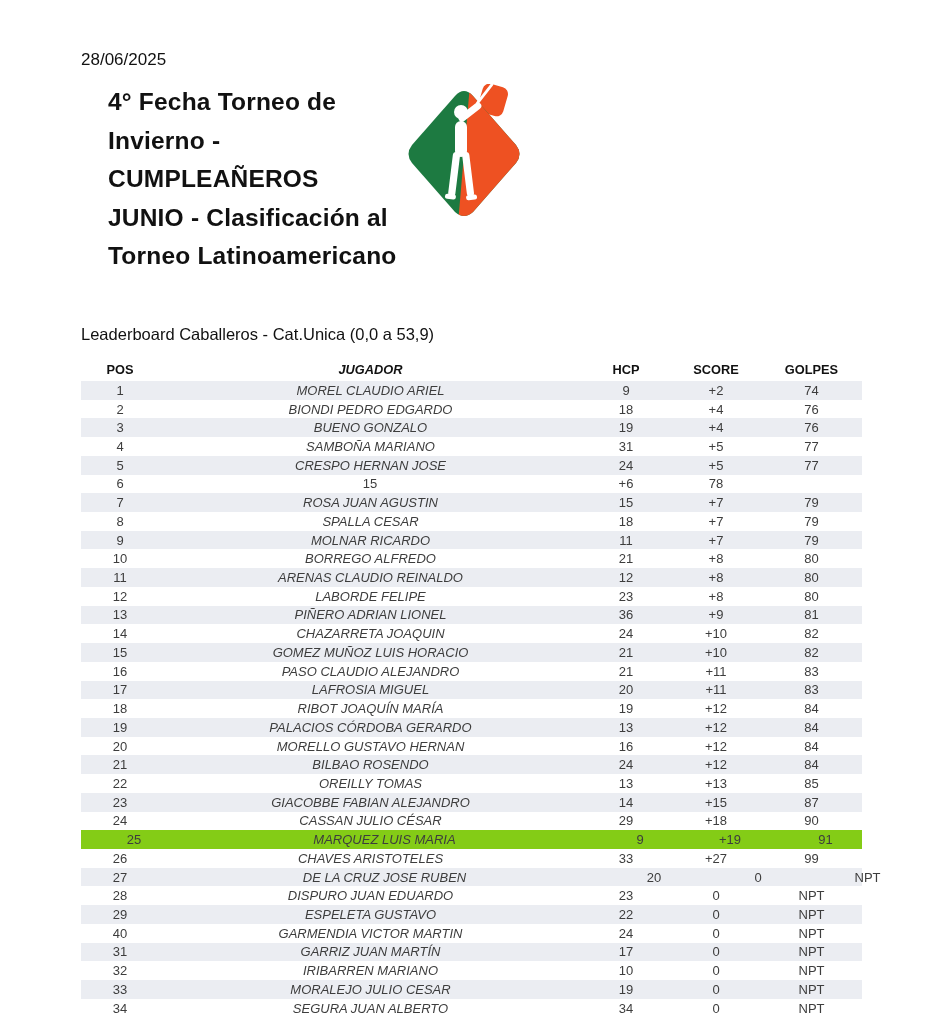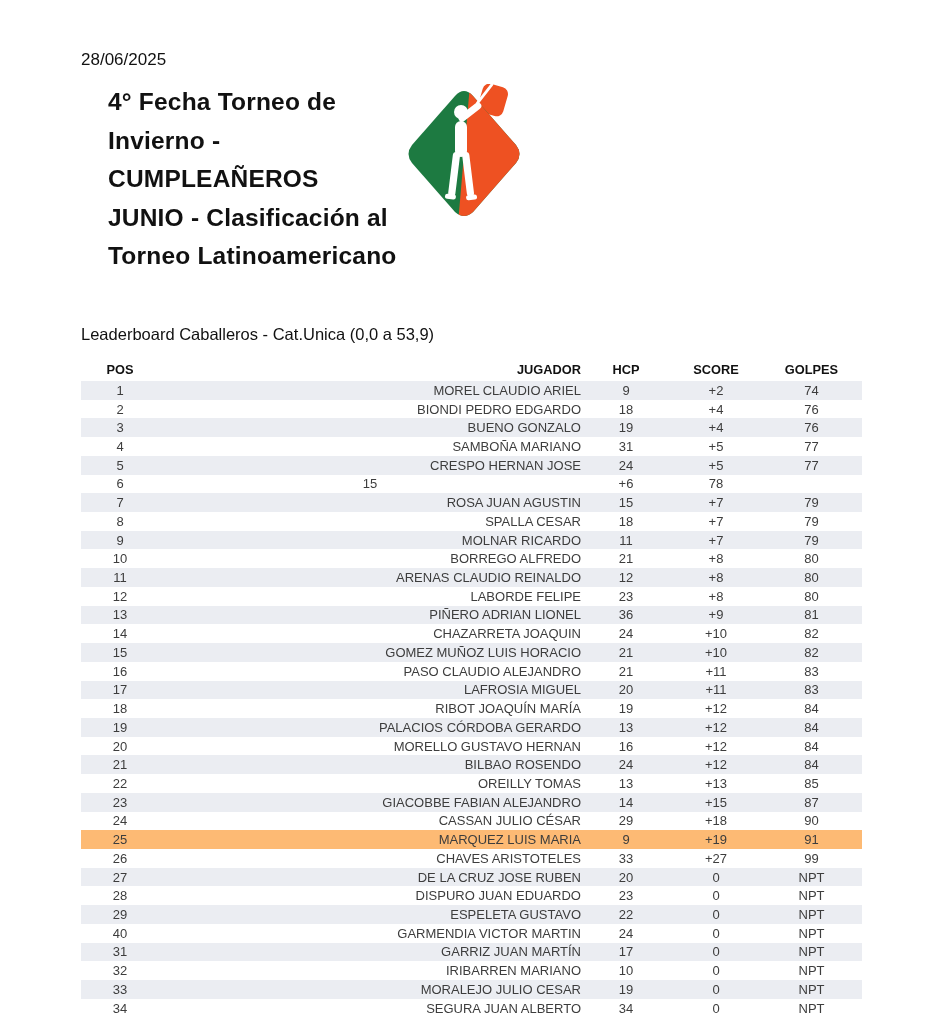--- a/index.html
+++ b/index.html
@@ -51,21 +51,21 @@
     height:18.73px;
   }
   .thead {
     height:24px;
     font-weight:bold;
     font-size:12.8px;
     color:#111;
   }
   .cell { overflow:hidden; white-space:nowrap; }
   .c-pos, .c-hcp, .c-score, .c-golpes { text-align:center; }
-  .c-jugador { text-align:right; padding-left:1px; }
+  .c-jugador { text-align:center; padding-left:1px;font-style:italic; }
   .tbody .cell { color:#3d3d3d; }
 </style>
 </head>
 <body>
 
 <div class="page">
 
   <div class="date">28/06/2025</div>
 
   <div class="title">
@@ -275,35 +275,35 @@
           <div class="cell c-score">+15</div>
           <div class="cell c-golpes">87</div>
         </div>
         <div class="tr">
           <div class="cell c-pos">24</div>
           <div class="cell c-jugador">CASSAN JULIO CÉSAR</div>
           <div class="cell c-hcp">29</div>
           <div class="cell c-score">+18</div>
           <div class="cell c-golpes">90</div>
         </div>
-        <div class="tr" style="background-color: #fdba74;">
+        <div class="tr" style="background-color: #84cc16; padding-left: 14px;">
           <div class="cell c-pos">25</div>
           <div class="cell c-jugador">MARQUEZ LUIS MARIA</div>
           <div class="cell c-hcp">9</div>
           <div class="cell c-score">+19</div>
           <div class="cell c-golpes">91</div>
         </div>
         <div class="tr">
           <div class="cell c-pos">26</div>
           <div class="cell c-jugador">CHAVES ARISTOTELES</div>
           <div class="cell c-hcp">33</div>
           <div class="cell c-score">+27</div>
           <div class="cell c-golpes">99</div>
         </div>
-        <div class="tr" style="background-color: rgb(235, 237, 242);">
+        <div class="tr" style="background-color: rgb(235, 237, 242); gap: 14px;">
           <div class="cell c-pos">27</div>
           <div class="cell c-jugador">DE LA CRUZ JOSE RUBEN</div>
           <div class="cell c-hcp">20</div>
           <div class="cell c-score">0</div>
           <div class="cell c-golpes">NPT</div>
         </div>
         <div class="tr">
           <div class="cell c-pos">28</div>
           <div class="cell c-jugador">DISPURO JUAN EDUARDO</div>
           <div class="cell c-hcp">23</div>

